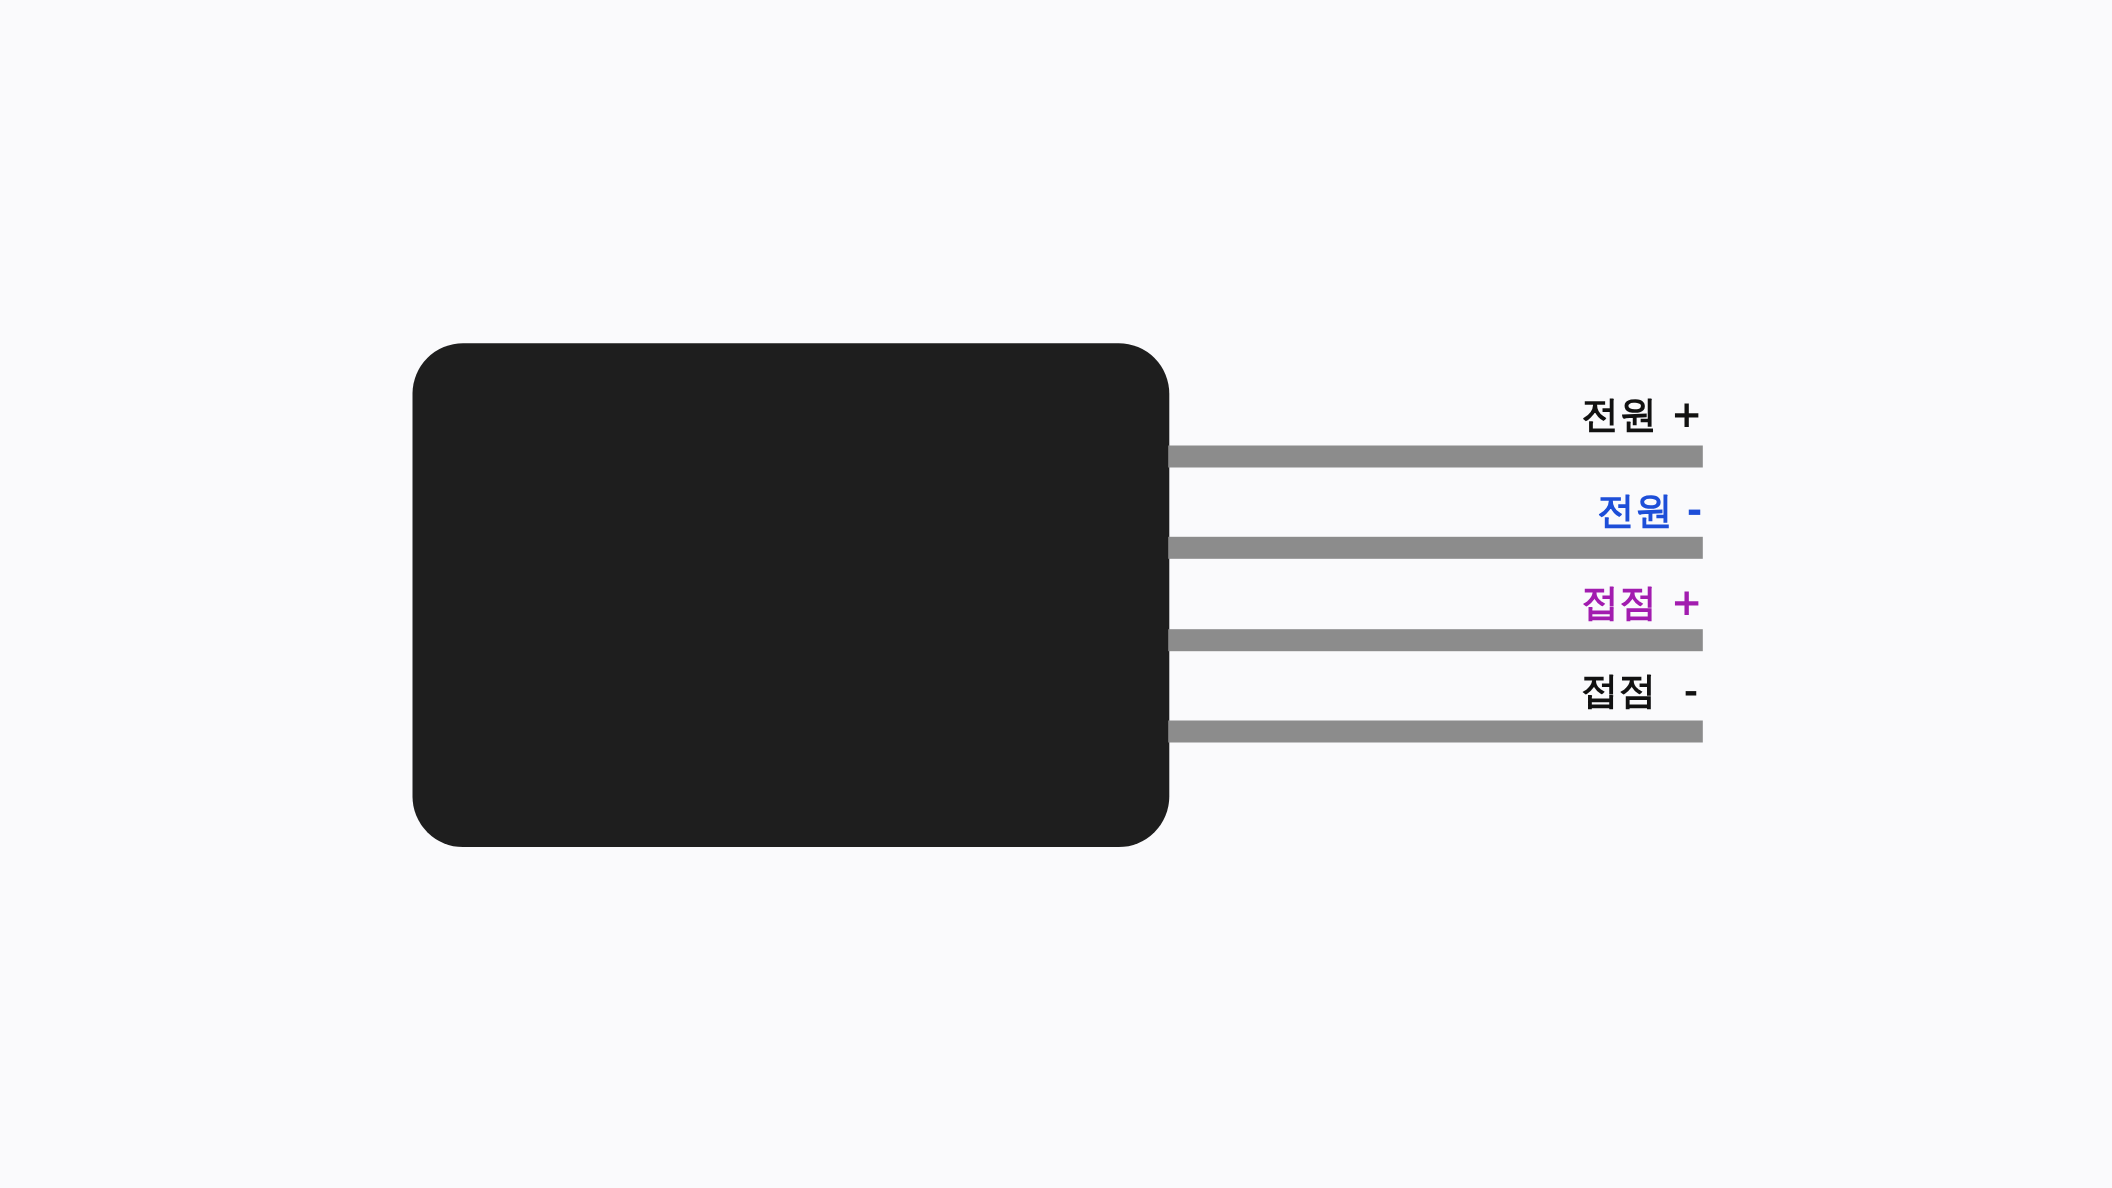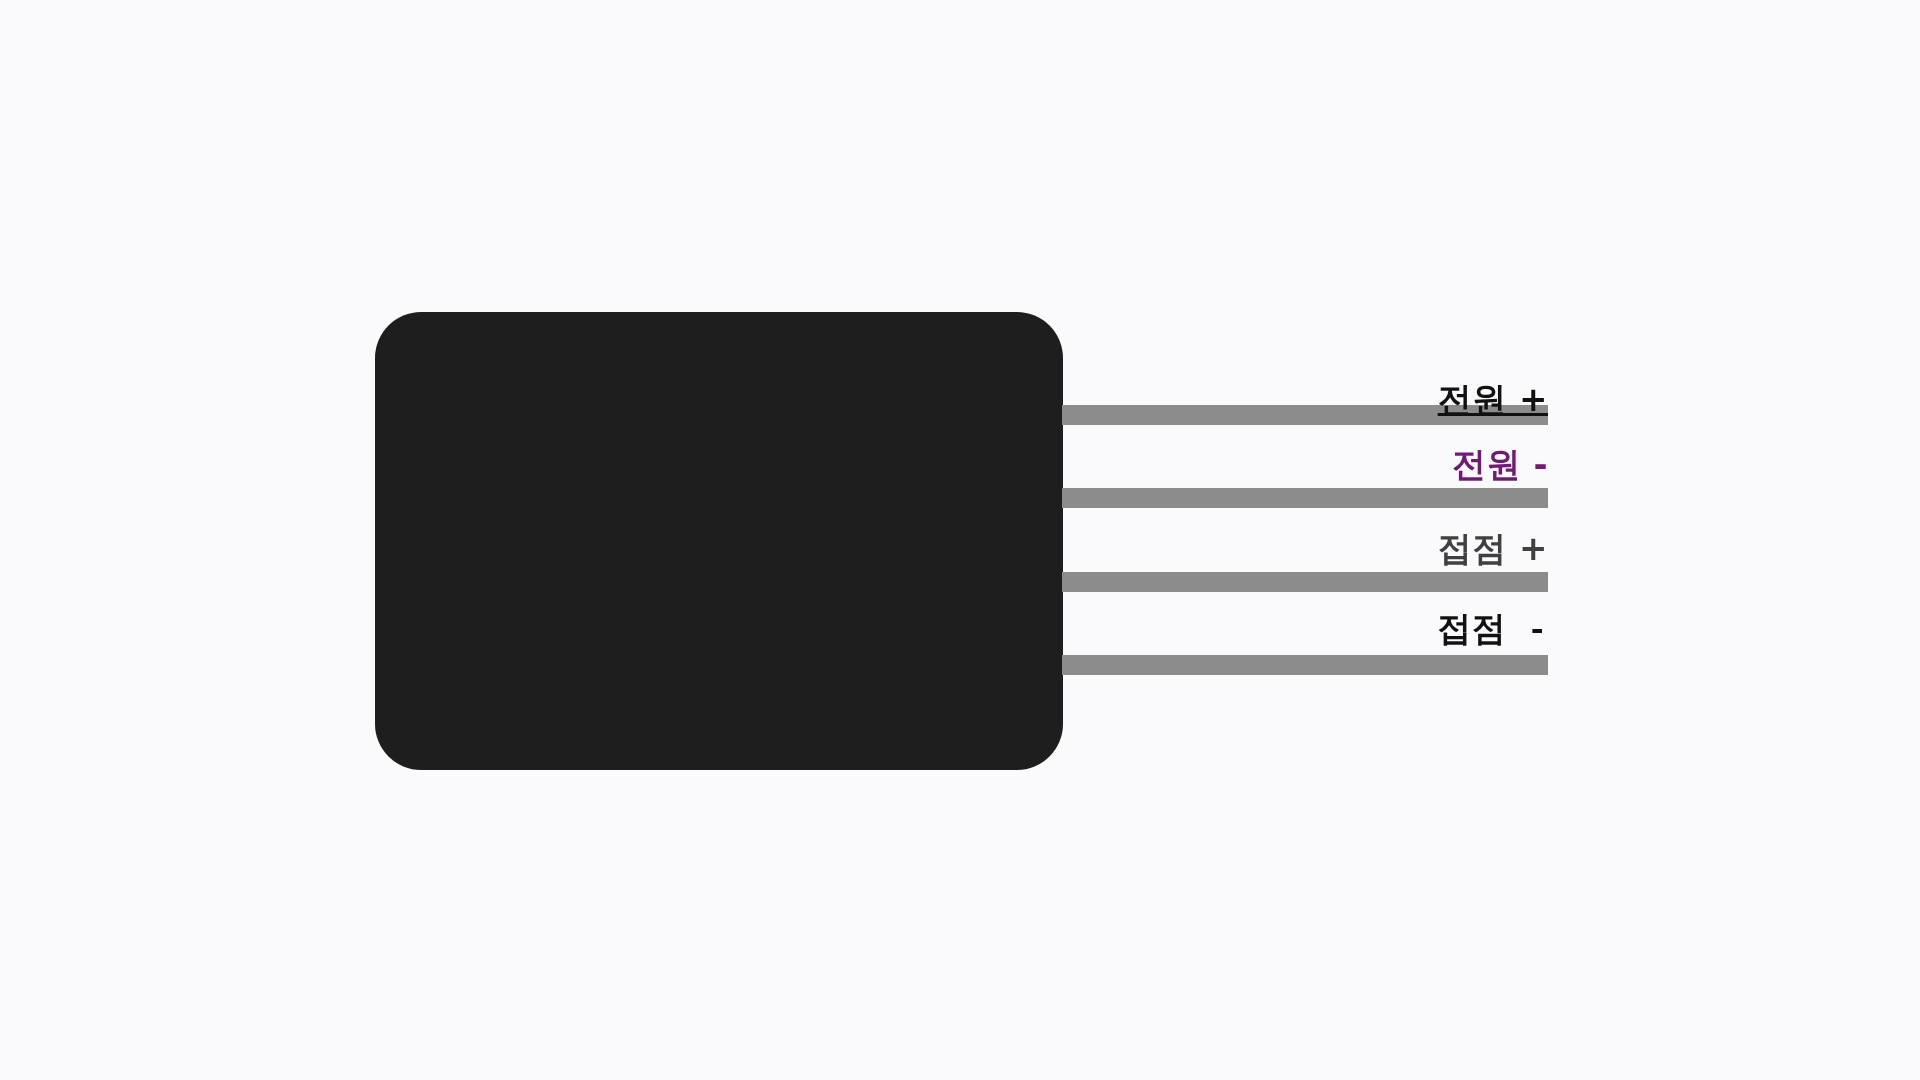--- a/index.html
+++ b/index.html
@@ -49,37 +49,37 @@
     position: absolute;
     right: 372px;           
     text-align: right;
     white-space: nowrap;
     font-size: 34px;
     font-weight: bold;
     color: #111111;
     line-height: 1;
     letter-spacing: 0.5px;
   }
-  .wire-label.label-1 { top: 382px; text-decoration: underline; }
+  .wire-label.label-1 { top: 360px; }
   .wire-label.label-2 { top: 447px; }
   .wire-label.label-3 { top: 531px; }
   .wire-label.label-4 { top: 614px; font-family: Liberation Mono, monospace; }
 </style>
 </head>
 <body>
 
 <div id="diagram-canvas" style="background: rgb(250, 250, 252);">
 
   <div class="device-body" style="background: rgb(30, 30, 30);"></div>
 
   <div class="wire-lead lead-1" style="background: rgb(140, 140, 140);"></div>
   <div class="wire-label label-1" style="color: rgb(17, 17, 17);">전원 +</div>
 
   <div class="wire-lead lead-2" style="background: rgb(140, 140, 140);"></div>
-  <div class="wire-label label-2" style="color: #701a75;">전원 -</div>
+  <div class="wire-label label-2" style="color: #1d4ed8;">전원 -</div>
 
   <div class="wire-lead lead-3" style="background: rgb(140, 140, 140);"></div>
-  <div class="wire-label label-3" style="color: #404040; text-align: center;">접점 +</div>
+  <div class="wire-label label-3" style="color: #a21caf; text-align: center;">접점 +</div>
 
   <div class="wire-lead lead-4" style="background: rgb(140, 140, 140);"></div>
   <div class="wire-label label-4" style="color: rgb(17, 17, 17);">접점 -</div>
 
 </div>
 
 </body></html>

